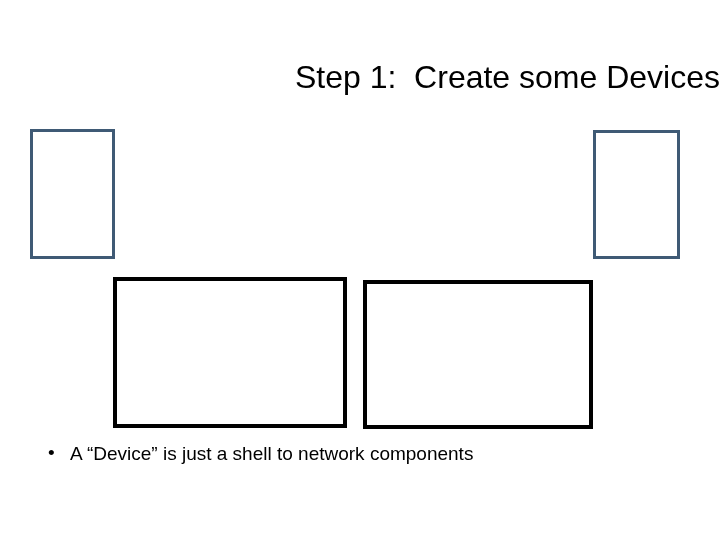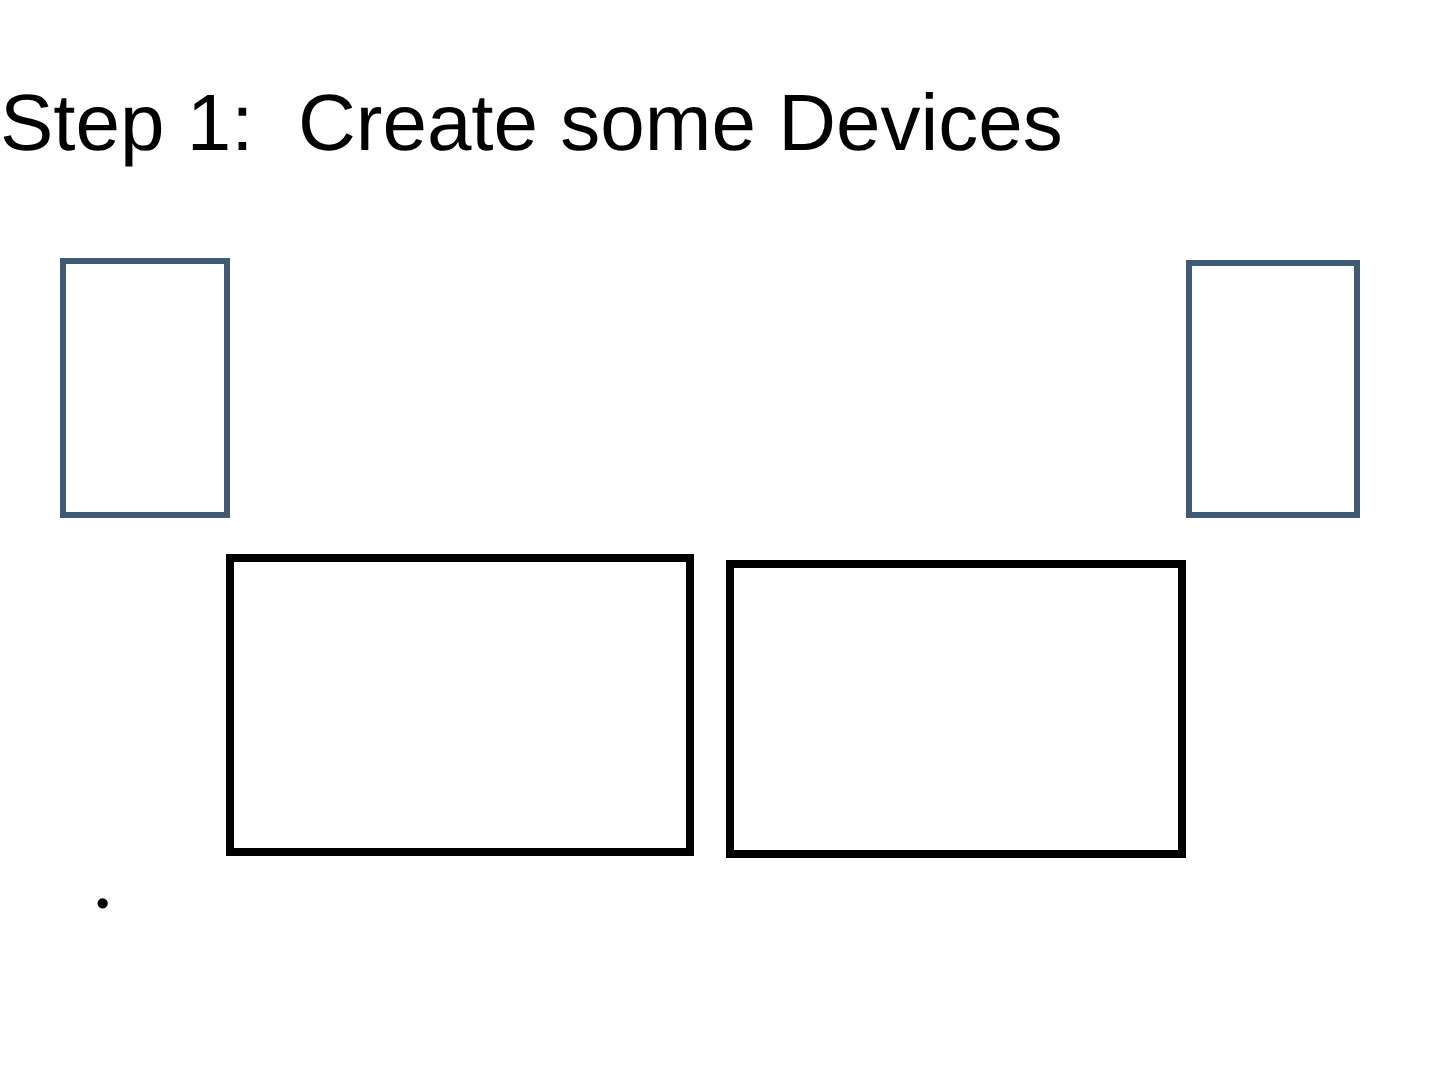--- a/index.html
+++ b/index.html
@@ -18,25 +18,25 @@
     overflow: hidden;
   }
   .slide {
     position: relative;
     width: 720px;
     height: 540px;
     background: var(--bg);
   }
   .slide-title {
     position: absolute;
-    top: 42px;
+    top: 61px;
     left: 0;
     right: 0;
-    text-align: left;
-    font-size: 40px;
+    text-align: right;
+    font-size: 32px;
     font-weight: 400;
     line-height: 1.0;
     white-space: pre;
     color: var(--text);
   }
   .rect {
     position: absolute;
     background: transparent;
   }
   .rect.device {
@@ -77,14 +77,15 @@
   <div class="rect device device-left"></div>
 
   <div class="rect device device-right"></div>
 
   <div class="rect component component-left"></div>
 
   <div class="rect component component-right"></div>
 
   <span class="bullet-marker">•</span>
 
+  <span class="bullet-text">A “Device” is just a shell to network components</span>
 
 </div>
 
 </body></html>

